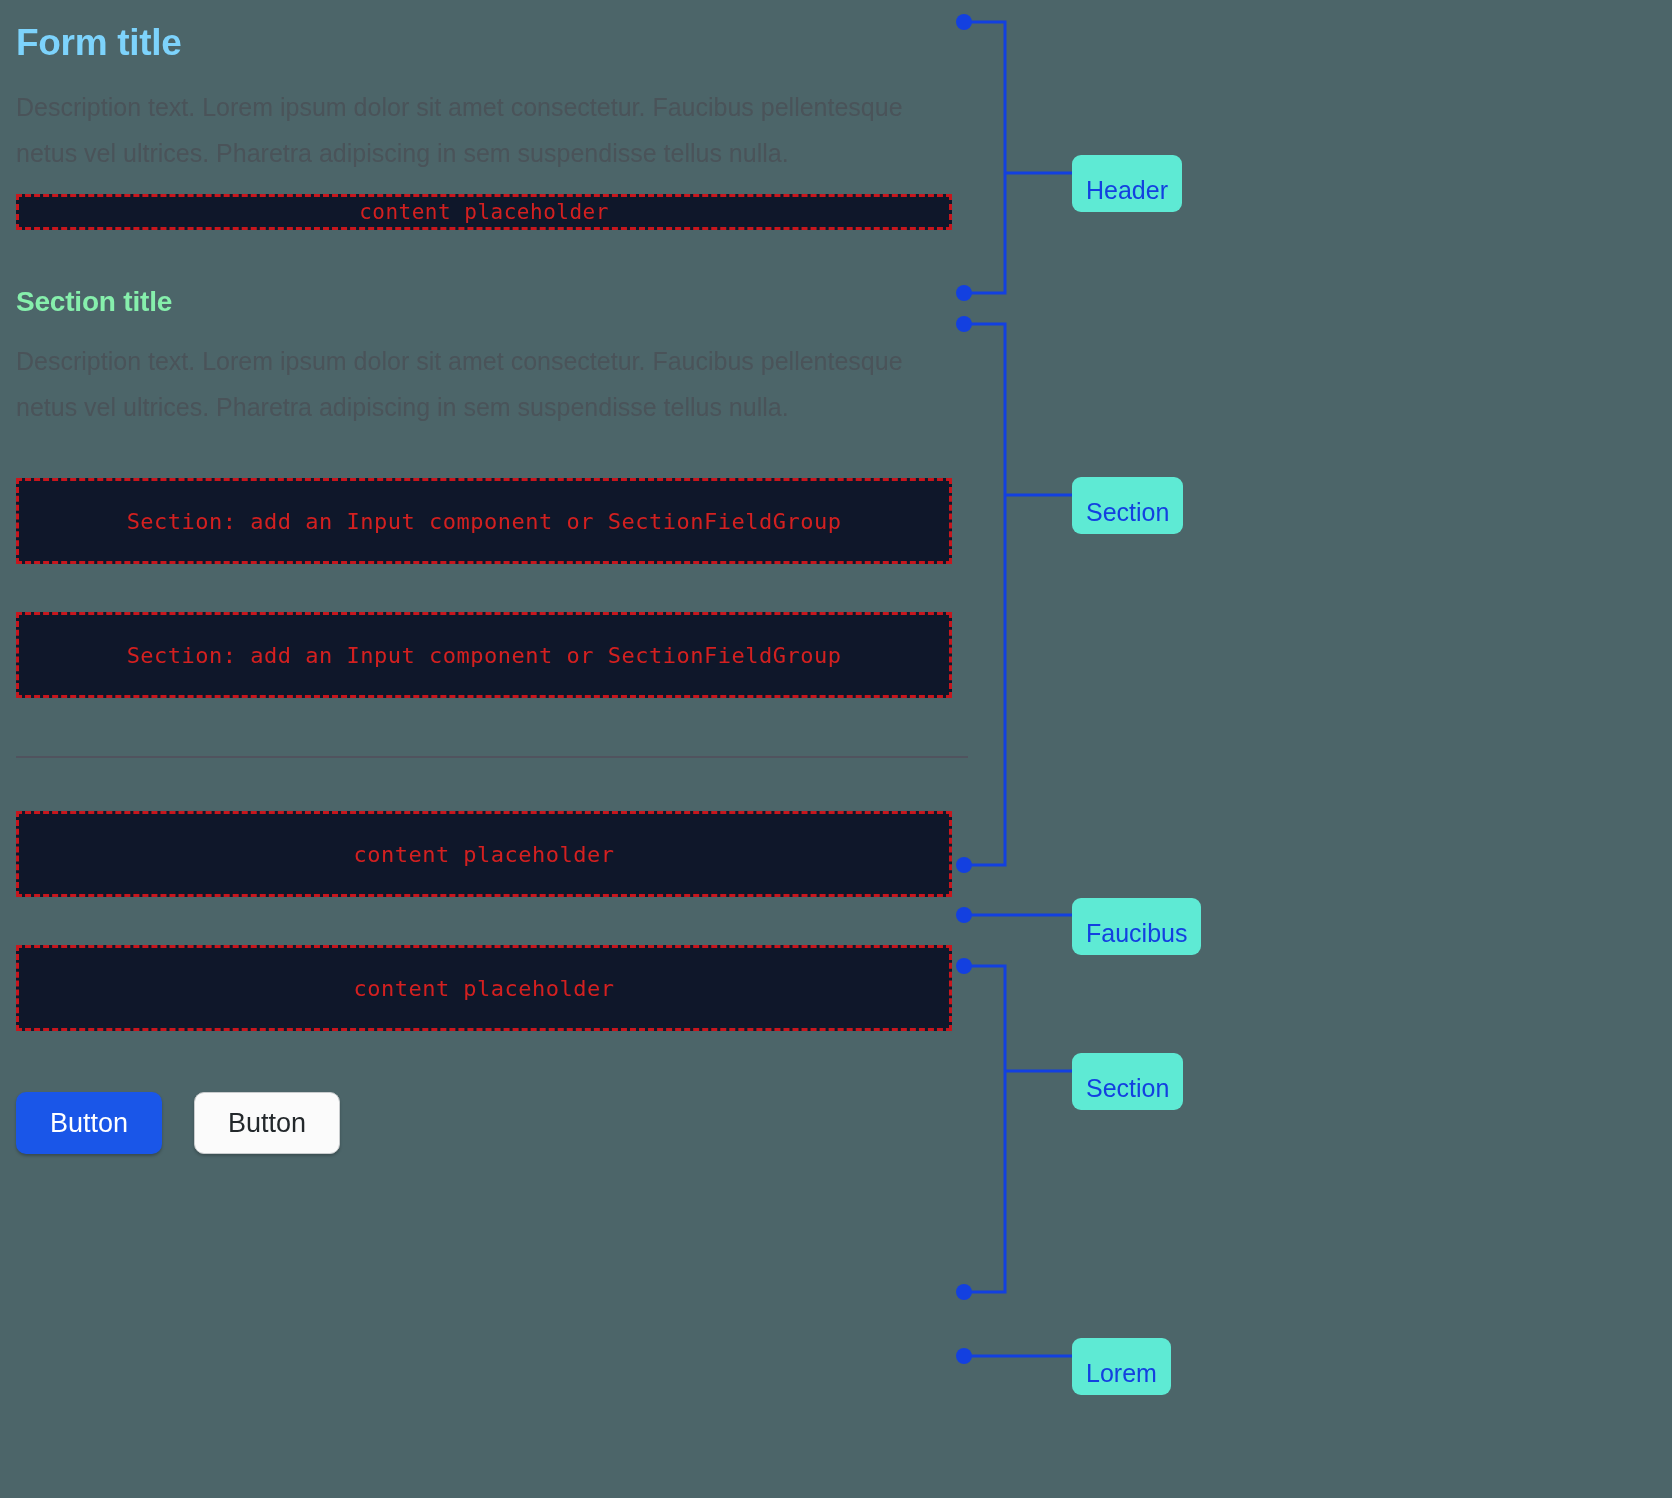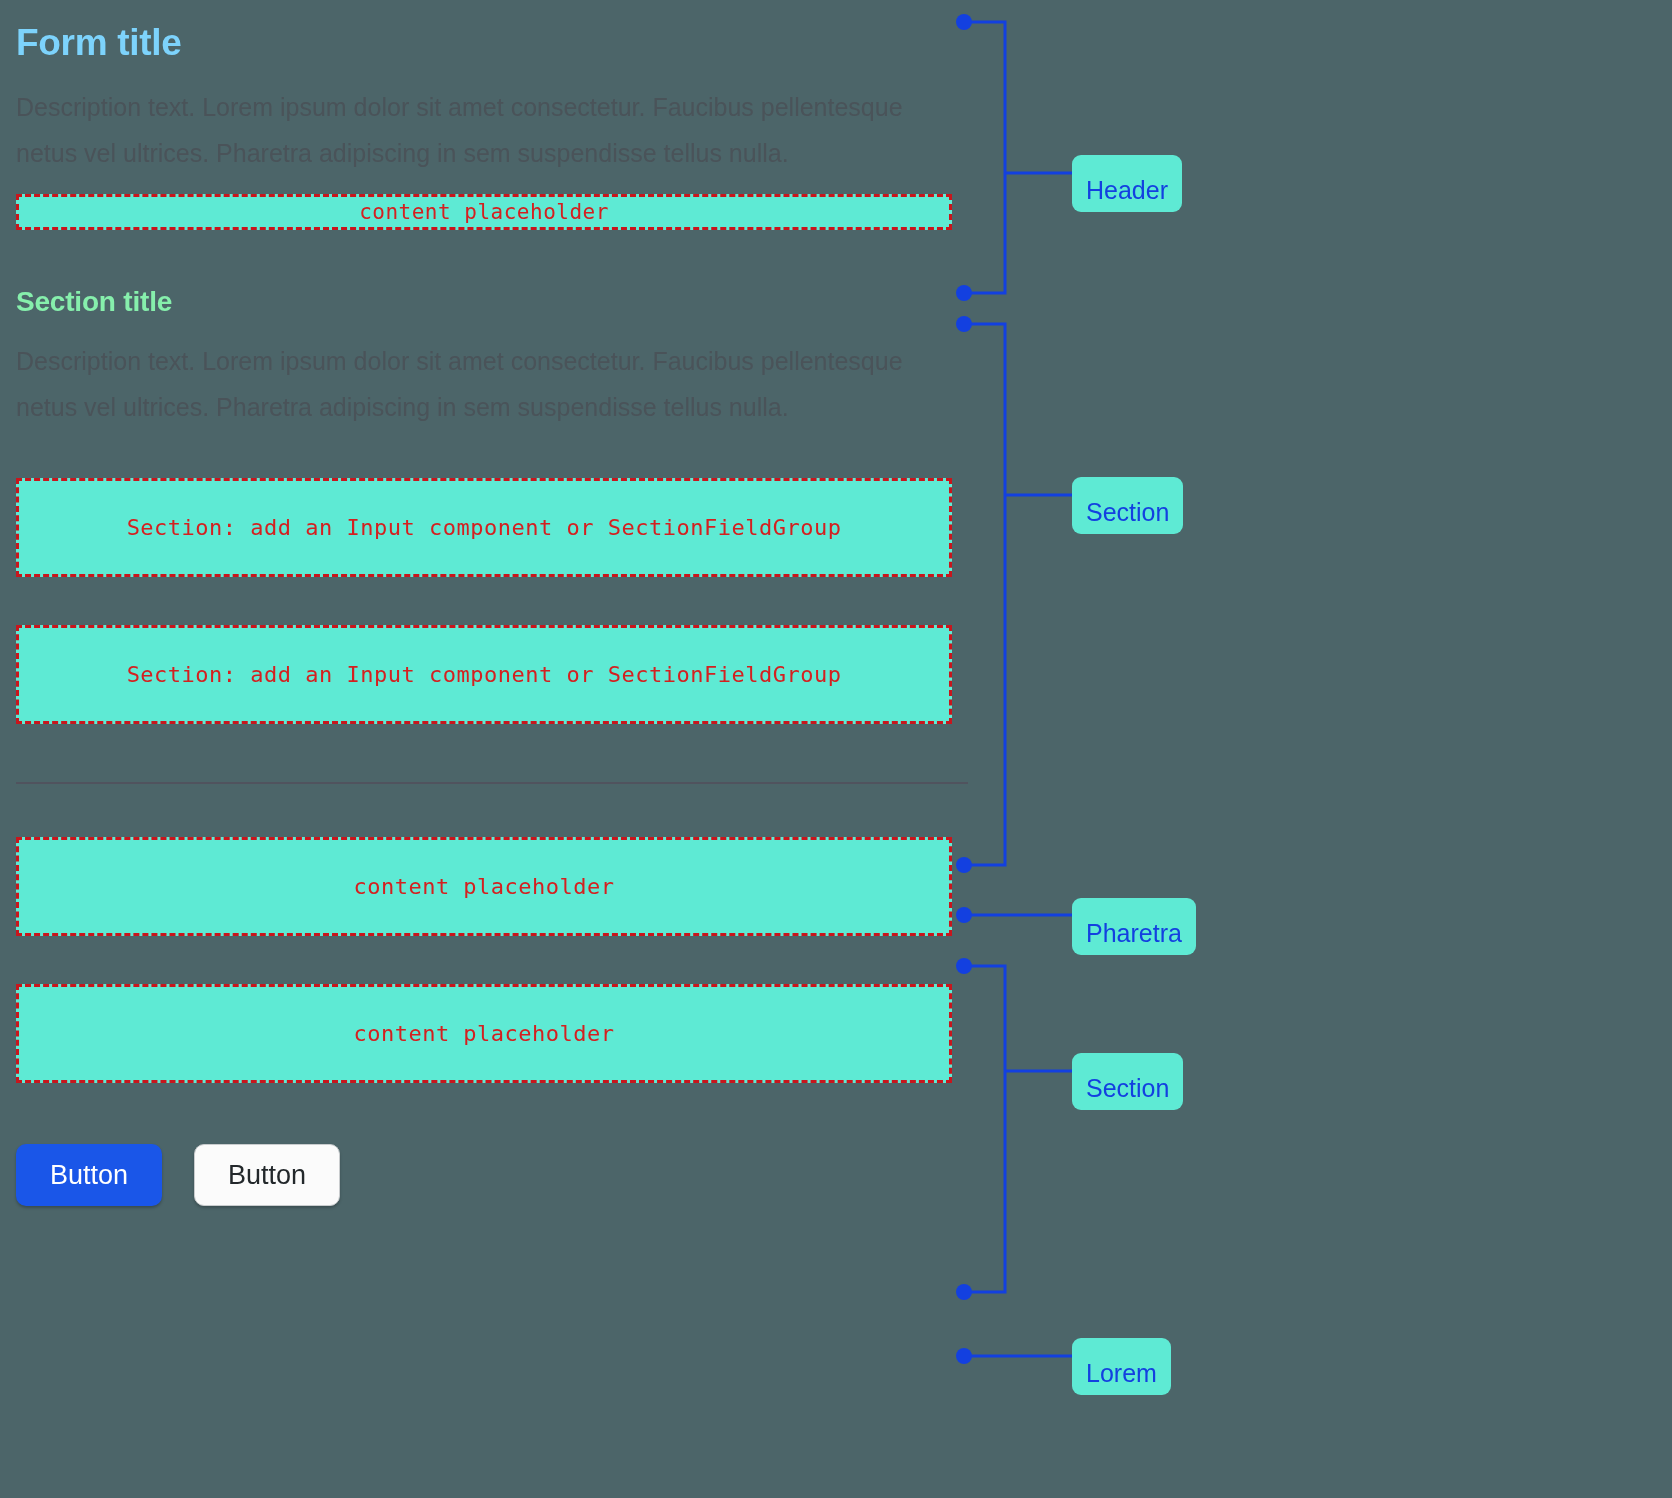--- a/index.html
+++ b/index.html
@@ -45,32 +45,32 @@
     font-size: 28px;
     font-weight: bold;
     color: #86efac;
     margin: 0;
     letter-spacing: -0.2px;
   }
 
   
   .ph {
     box-sizing: border-box;
-    background: #5eead4;
+    background: #0f172a;
     border: 3px dashed #c8161d;
     display: flex;
     align-items: center;
     justify-content: center;
     color: #d42020;
     font-family: "DejaVu Sans Mono", monospace;
     font-size: 22px;
     letter-spacing: 0.5px;
   }
   .ph-thin { height: 36px; font-size: 21px; }
-  .ph-tall { height: 99px; }
+  .ph-tall { height: 86px; }
 
   .sep {
     height: 0;
     border-top: 2px solid #50535e;
     width: 100%;
   }
 
   
   .btn-row {
     display: flex;
@@ -203,19 +203,19 @@
       <circle cx="964" cy="966" r="8"></circle>
       <circle cx="964" cy="1292" r="8"></circle>
       <circle cx="964" cy="1356" r="8"></circle>
     </g>
   </svg>
 
   <div class="badge" style="left:1072px; top:155px;">Header</div>
 
   <div class="badge" style="left:1072px; top:477px;">Section</div>
 
-  <div class="badge" style="left:1072px; top:898px;">Pharetra</div>
+  <div class="badge" style="left:1072px; top:898px;">Faucibus</div>
 
   <div class="badge" style="left:1072px; top:1053px;">Section</div>
 
   <div class="badge" style="left:1072px; top:1338px;">Lorem</div>
 
 </div>
 
 </body></html>

